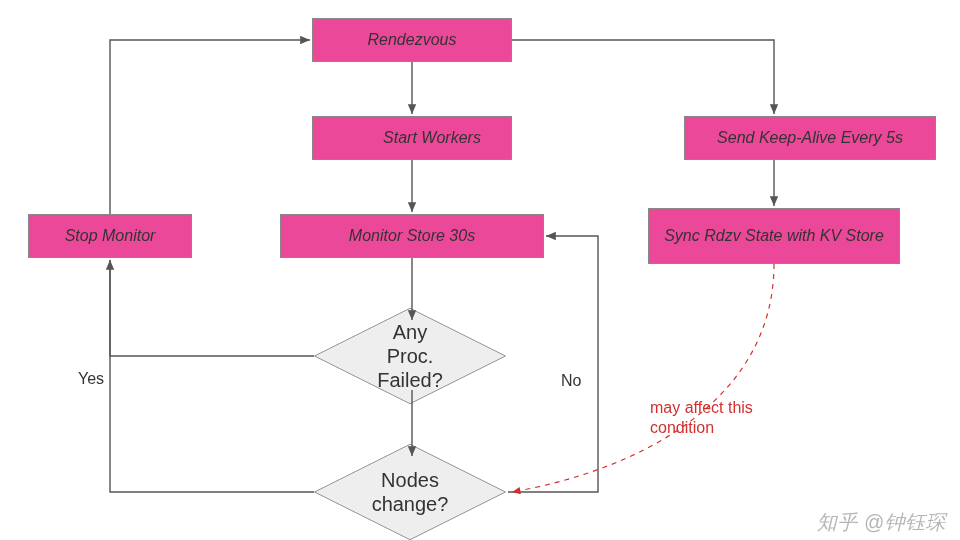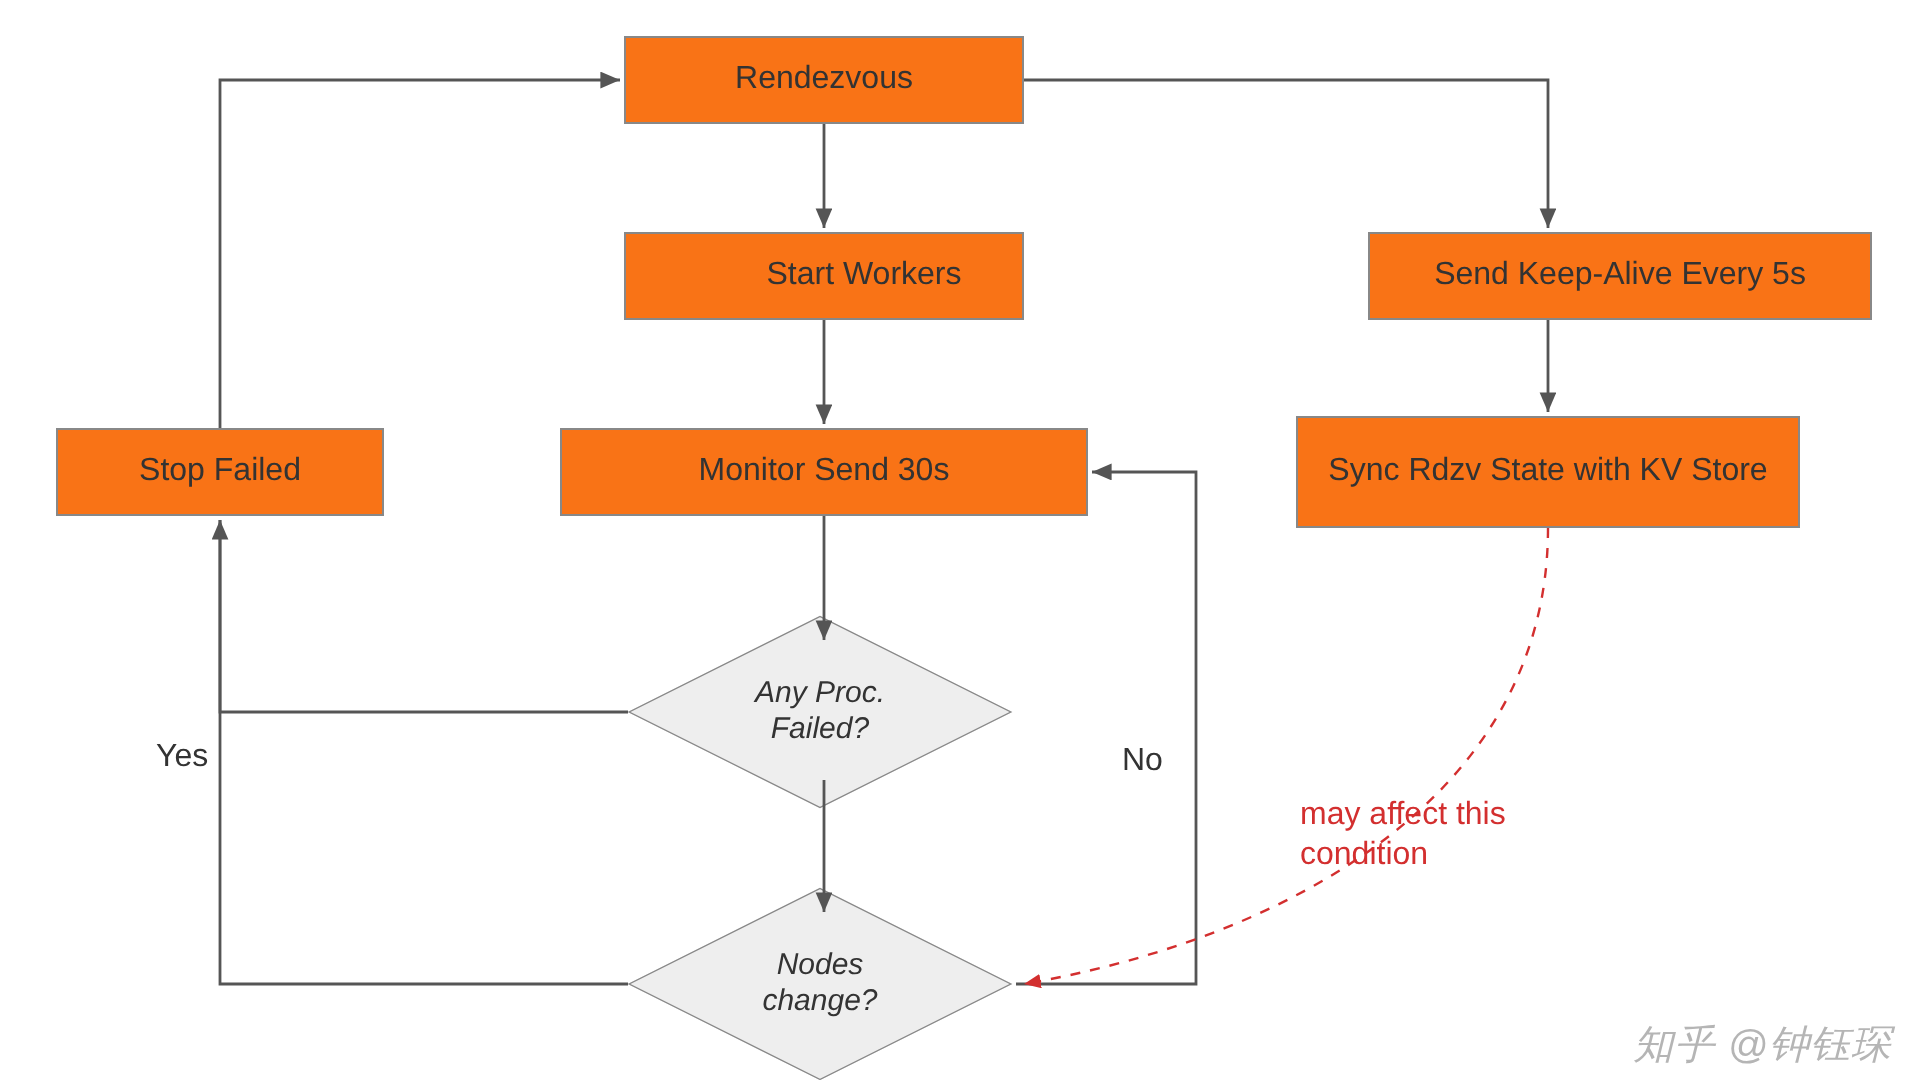--- a/index.html
+++ b/index.html
@@ -18,45 +18,45 @@
     display: flex;
     align-items: center;
     justify-content: center;
     text-align: center;
     font-size: 16px;
     color: #333;
     line-height: 1.25;
     padding: 4px 8px;
   }
   .rect {
-    background: #f97316;
+    background: #ec4899;
     border: 1px solid #888;
+    font-style: italic;
   }
   .diamond {
     position: absolute;
   }
   .diamond .shape {
     position: absolute;
     left: 0; top: 0; right: 0; bottom: 0;
     background: #eeeeee;
     border: 1px solid #888;
     transform: scaleY(0.5) rotate(45deg);
   }
   .diamond .label {
     position: absolute;
     left: 0; top: 0; right: 0; bottom: 0;
     display: flex;
     align-items: center;
     justify-content: center;
-    font-size: 15px;
+    font-size: 20px;
     color: #333;
     text-align: center;
     line-height: 1.2;
     padding: 0 28px;
-    font-style: italic;
   }
   .edge-label {
     position: absolute;
     font-size: 16px;
     color: #333;
     margin-top: 44px;
   }
   .note {
     position: absolute;
     font-size: 16px;
@@ -80,23 +80,23 @@
     pointer-events: none;
   }
 </style>
 </head>
 <body>
 
 <div class="node rect" style="left:312px; top:18px; width:200px; height:44px;">Rendezvous</div>
 
 <div class="node rect" style="left:312px; top:116px; width:200px; height:44px;padding-left:48px;">Start Workers</div>
 
-<div class="node rect" style="left:280px; top:214px; width:264px; height:44px;">Monitor Send 30s</div>
+<div class="node rect" style="left:280px; top:214px; width:264px; height:44px;">Monitor Store 30s</div>
 
-<div class="node rect" style="left:28px; top:214px; width:164px; height:44px;">Stop Failed</div>
+<div class="node rect" style="left:28px; top:214px; width:164px; height:44px;">Stop Monitor</div>
 
 <div class="node rect" style="left:648px; top:116px; width:252px; height:44px;margin-left:36px;">Send Keep-Alive Every 5s</div>
 
 <div class="node rect" style="left:648px; top:208px; width:252px; height:56px;">Sync Rdzv State with KV Store</div>
 
 <div class="diamond" style="left:342px; top:288px; width:136px; height:136px;">
   <div class="shape"></div>
   <div class="label">Any Proc. Failed?</div>
 </div>
 

